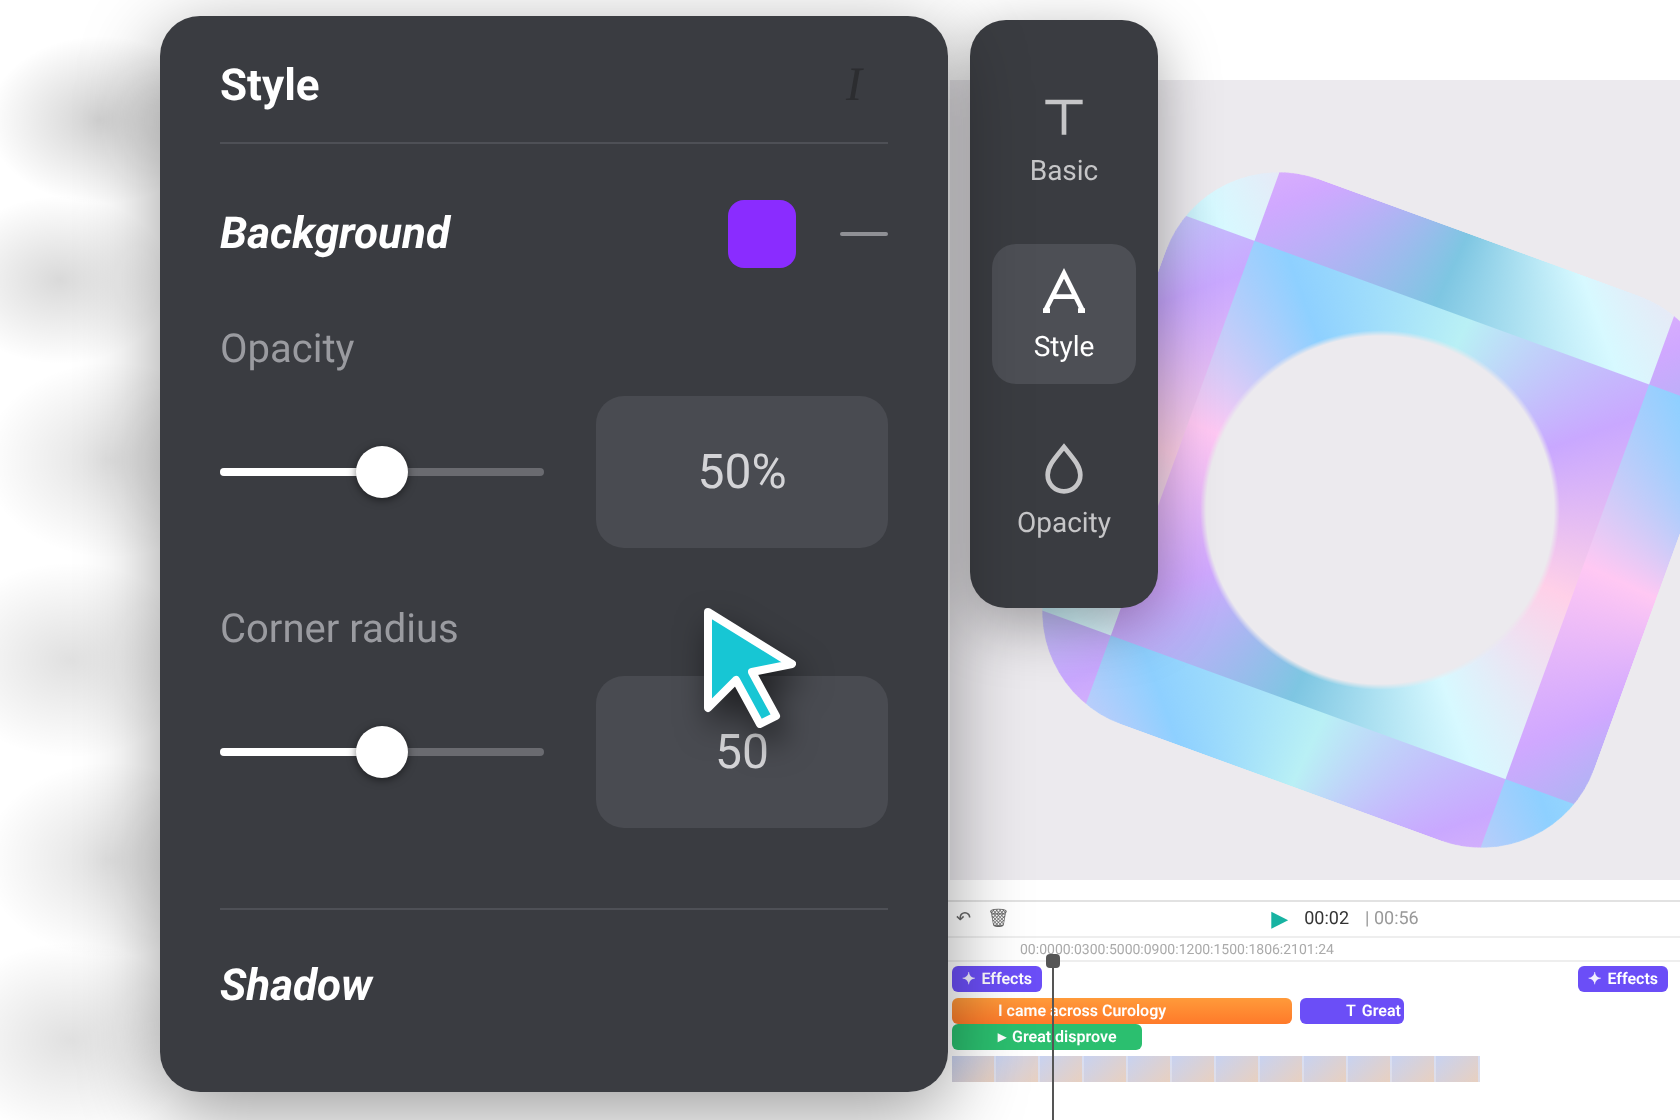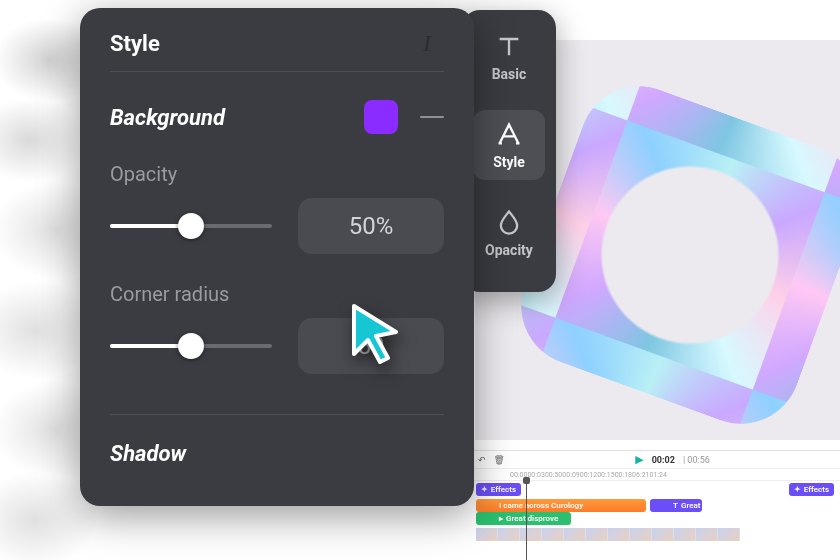--- a/index.html
+++ b/index.html
@@ -40,21 +40,21 @@
     z-index: 1;
   }
   .timeline .toolbar {
     display: flex; align-items: center; gap: 8px;
     height: 18px; padding: 0 8px;
     border-bottom: 1px solid #eee;
     color: #666;
   }
   .timeline .toolbar .spacer { flex: 1; }
   .timeline .toolbar .play { color: #17b3a2; font-size: 11px; }
-  .timeline .toolbar .time { color: #333; font-weight: 700; }
+  .timeline .toolbar .time { color: #333; font-weight: 400; }
   .timeline .toolbar .dur  { color: #999; }
   .timeline .ruler {
     display: flex; height: 12px; padding-left: 40px;
     color: #aaa; font-size: 7px; align-items: center; 
     border-bottom: 1px solid #eee;
   }
   .timeline .tracks { position: relative; padding: 2px 6px; }
   .chip {
     display: inline-flex; align-items: center; gap: 3px;
     height: 13px; border-radius: 3px; padding: 0 5px;
@@ -78,30 +78,29 @@
     background: #555;
   }
   .playhead::before {
     content:""; position:absolute; left:-3px; top:-4px;
     width:7px; height:7px; background:#555; border-radius:2px;
   }
 
   
   .right-rail {
     position: absolute;
-    left: 462px; top: 10px;
+    left: 485px; top: 10px;
     width: 94px;
     background: #3a3c41;
     border-radius: 18px;
-    padding: 12px 8px 24px;
+    padding: 24px 8px 24px;
     display: flex; flex-direction: column; align-items: center; gap: 18px;
     z-index: 5;
     color: #c6c6c8;
     box-shadow: 0 8px 30px rgba(0,0,0,.35);
-    font-weight: bold;
   }
   .rail-item {
     width: 72px; display: flex; flex-direction: column; align-items: center; gap: 6px;
     padding: 10px 0; border-radius: 12px;
     font-size: 14px;
   }
   .rail-item.active { background: #4d4f55; color: #fff; }
   .rail-item svg { width: 28px; height: 28px; stroke: currentColor; fill: none; stroke-width: 2; }
   .rail-item.active svg { stroke: #fff; }
 
@@ -173,21 +172,21 @@
     position: absolute; left:0; top: 50%; height: 4px;
     background: #fff; border-radius: 4px; transform: translateY(-50%);
   }
   .slider .knob {
     position: absolute; top: 50%; width: 26px; height: 26px;
     background: #fff; border-radius: 50%;
     transform: translate(-50%, -50%);
     box-shadow: 0 1px 4px rgba(0,0,0,.5);
   }
   .valuebox {
-    width: 146px; height: 56px;
+    width: 146px; height: 76px;
     background: #494b51; border-radius: 14px;
     display:flex; align-items:center; justify-content:center;
     font-size: 24px; color: #d4d4d7;
   }
   .section-gap { margin-top: 40px; border-top: 1px solid #4e5056; }
   .shadow-head { margin-top: 26px; align-items: flex-end; }
 
   
   .cursor {
     position: absolute;

